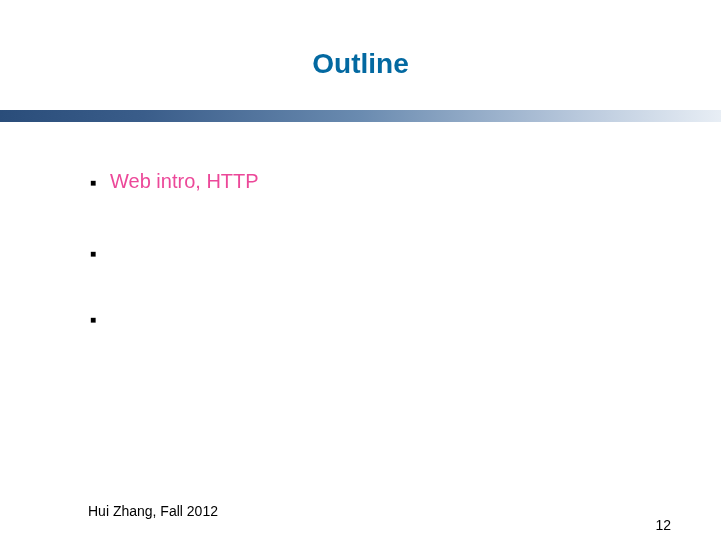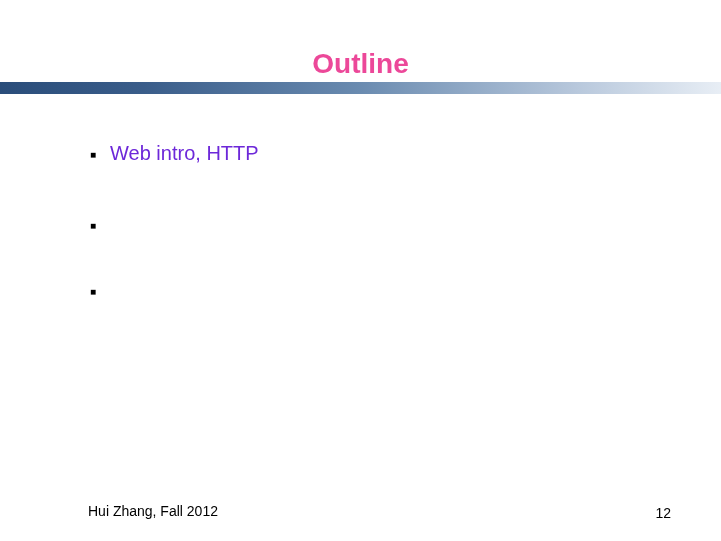--- a/index.html
+++ b/index.html
@@ -12,23 +12,23 @@
       height: 541px;
       background: #ffffff;
       font-family: Arial, Helvetica, sans-serif;
       position: relative;
       overflow: hidden;
     }
     .slide-title {
       text-align: center;
       font-size: 28px;
       font-weight: bold;
-      color: #ec4899;
+      color: #0369a1;
       padding-top: 48px;
-      padding-bottom: 2px;
+      padding-bottom: 30px;
     }
     .divider-bar {
       width: 100%;
       height: 12px;
       background: linear-gradient(to right, #2a4d7a 0%, #3a5d8a 20%, #6a8bb0 50%, #b8c8dc 80%, #e8eef5 100%);
     }
     .content {
       padding-left: 90px;
       padding-top: 48px;
     }
@@ -39,32 +39,32 @@
     }
     .bullet-marker {
       font-size: 10px;
       color: #000000;
       margin-right: 14px;
       margin-top: 7px;
       font-weight: bold;
     }
     .bullet-text {
       font-size: 20px;
-      color: #6d28d9;
+      color: #ec4899;
     }
     .footer-left {
       position: absolute;
       bottom: 22px;
       left: 88px;
       font-size: 14px;
       color: #000000;
     }
     .footer-right {
       position: absolute;
-      bottom: 20px;
+      bottom: 8px;
       right: 50px;
       font-size: 14px;
       color: #000000;
     }
   </style>
 </head>
 <body>
 
 <div class="slide-title">Outline</div>
 

